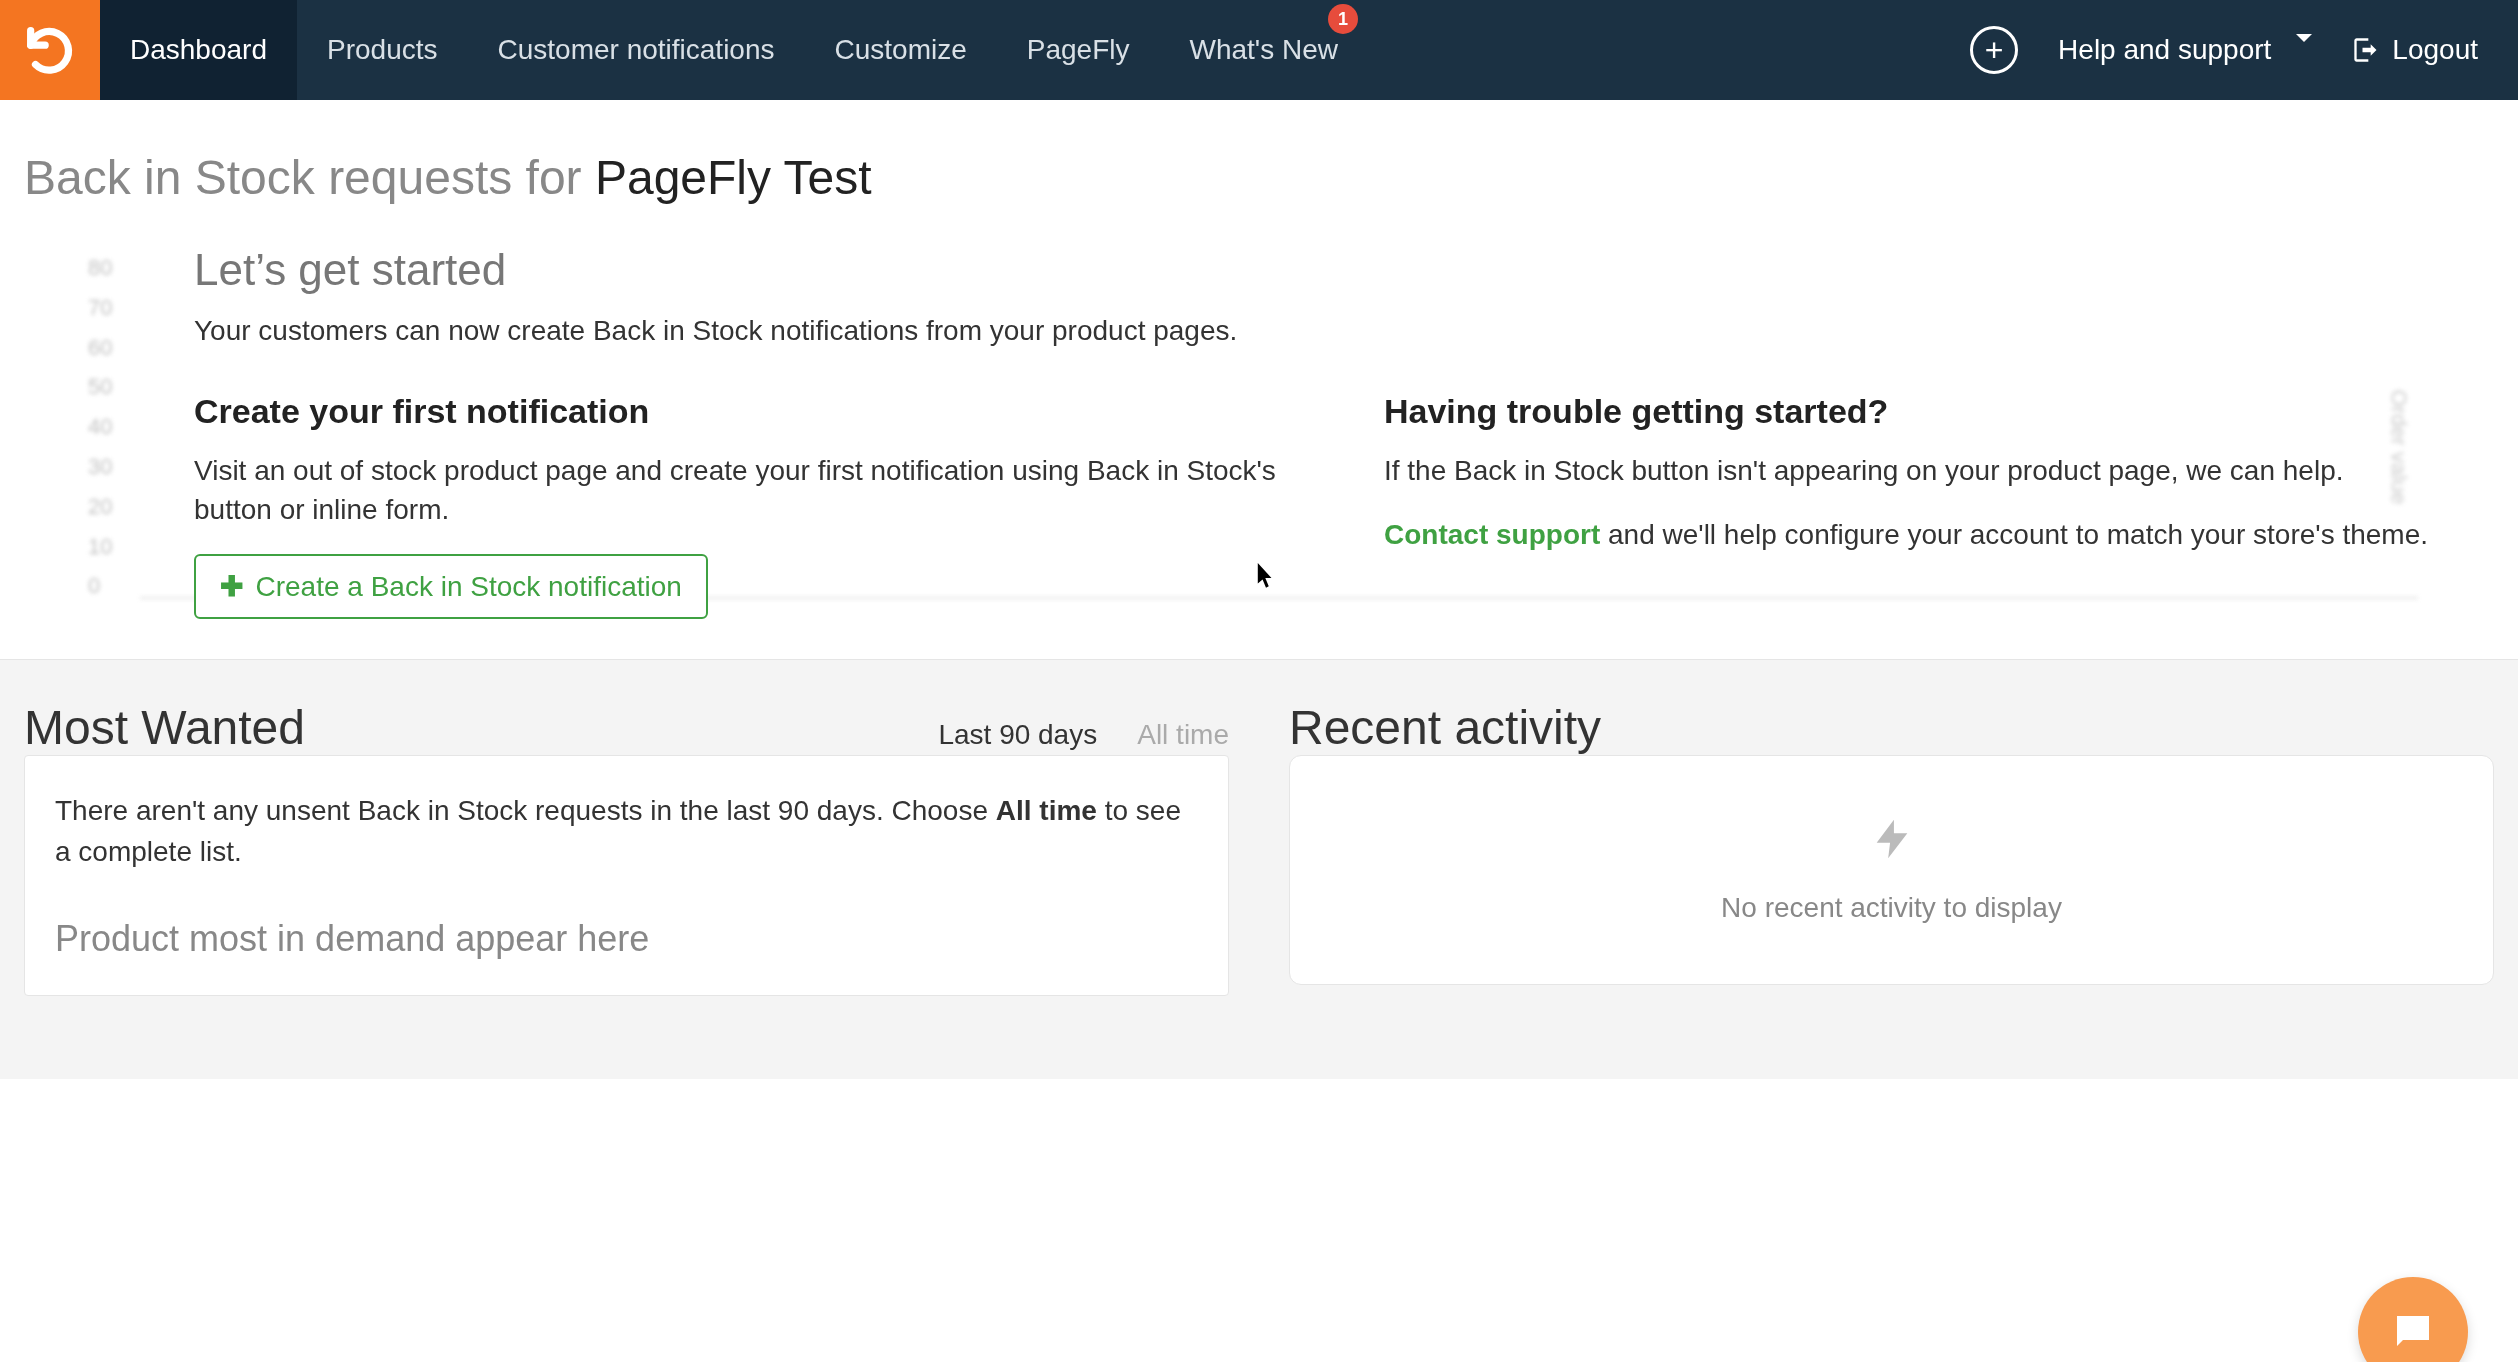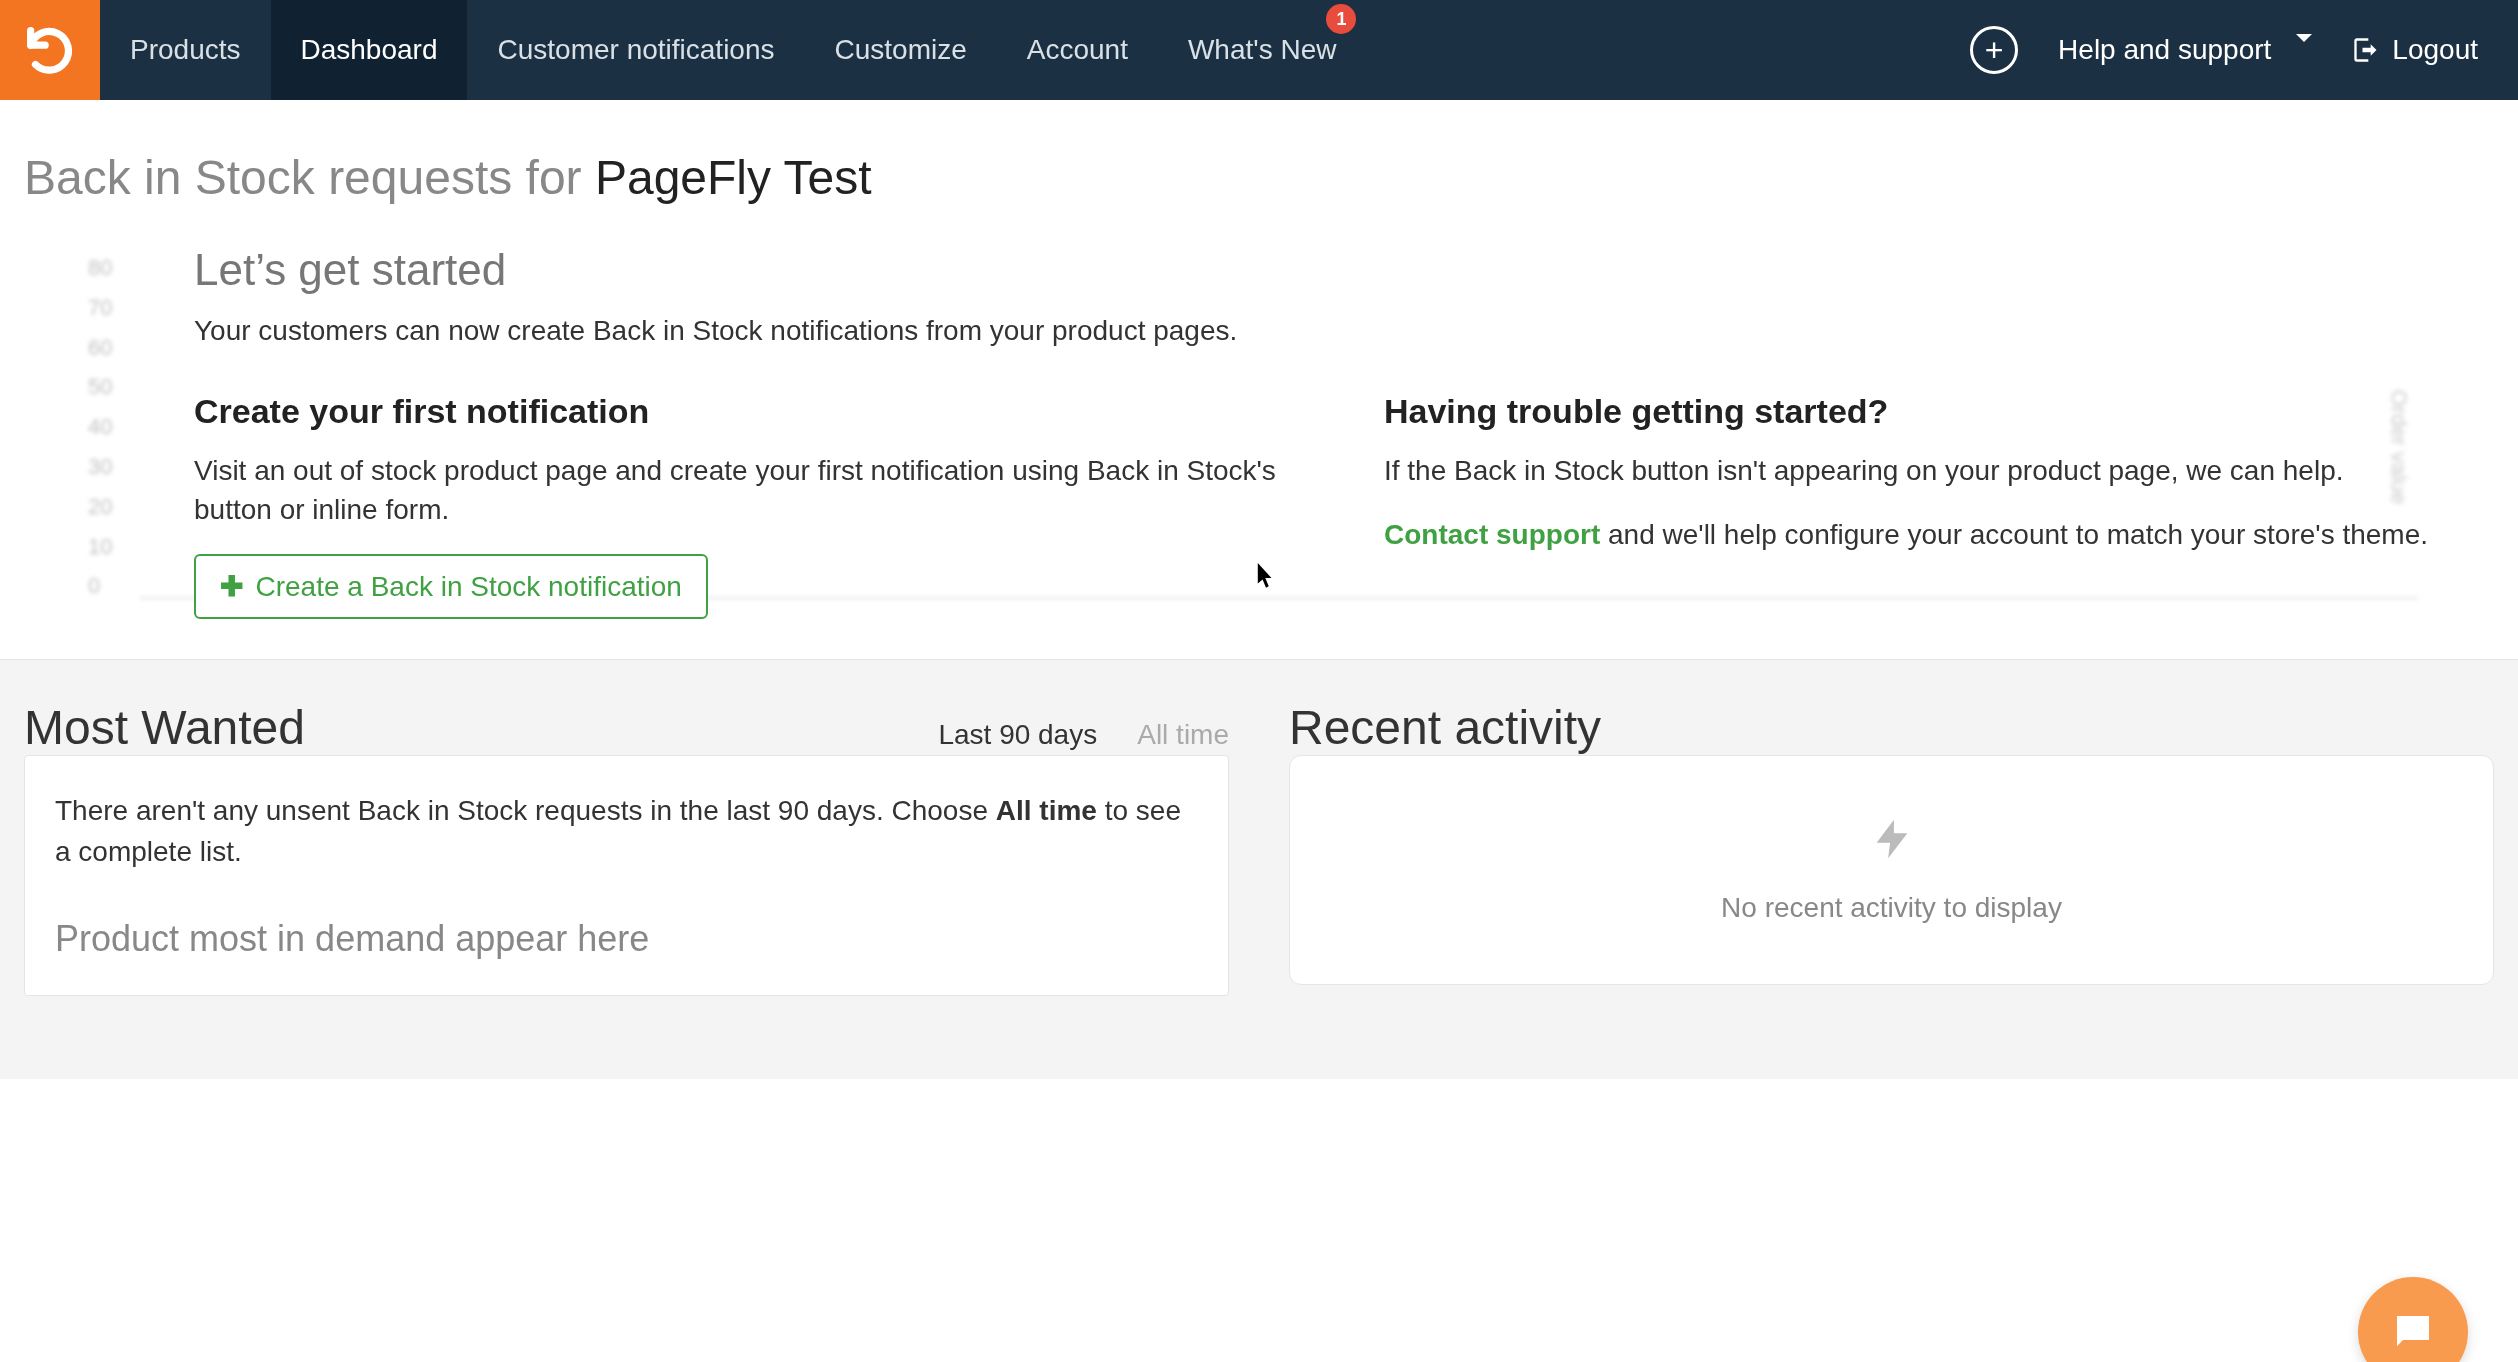--- a/index.html
+++ b/index.html
@@ -63,34 +63,34 @@
 <body>
 
 <div class="navbar">
   <div class="logo">
     <svg viewBox="0 0 24 24" fill="none" stroke="#fff" stroke-width="3">
       <path d="M4 10 A8 8 0 1 1 6 18" stroke-linecap="round"></path>
       <path d="M4 4 L4 10 L10 10" stroke-linecap="round" stroke-linejoin="round"></path>
     </svg>
   </div>
   <div class="nav-items">
+    <div class="nav-item active">
+        <span>Dashboard</span>
+      </div>
     <div class="nav-item">
         <span>Products</span>
-      </div>
-    <div class="nav-item active">
-        <span>Dashboard</span>
       </div>
     <div class="nav-item">
         <span>Customer notifications</span>
       </div>
     <div class="nav-item">
         <span>Customize</span>
       </div>
     <div class="nav-item">
-        <span>Account</span>
+        <span>PageFly</span>
       </div>
     <div class="nav-item">
       <span>What's New</span>
       <span class="badge">1</span>
     </div>
   </div>
   <div class="nav-right">
     <div class="plus-circle">
       <span>+</span>
     </div>

